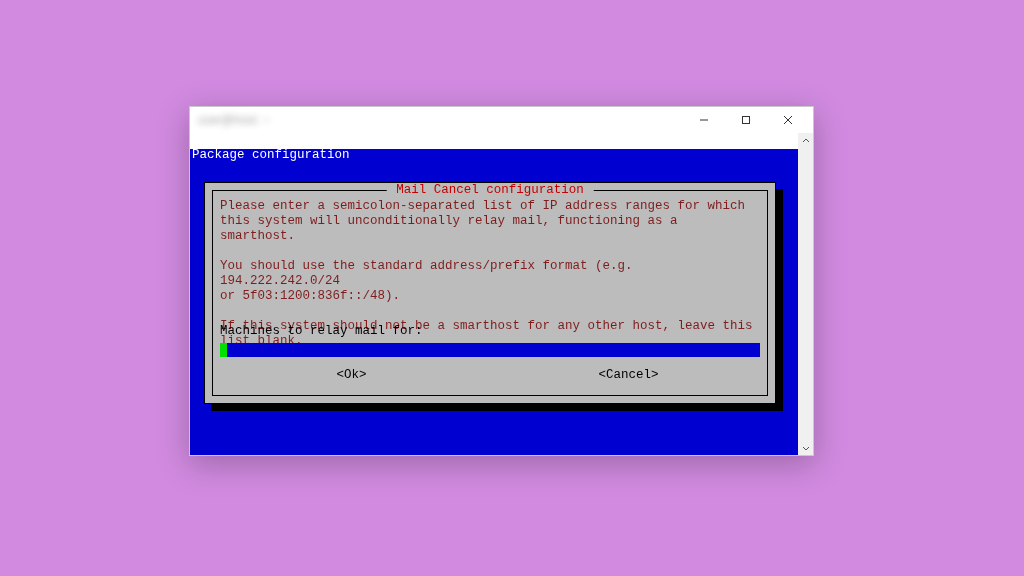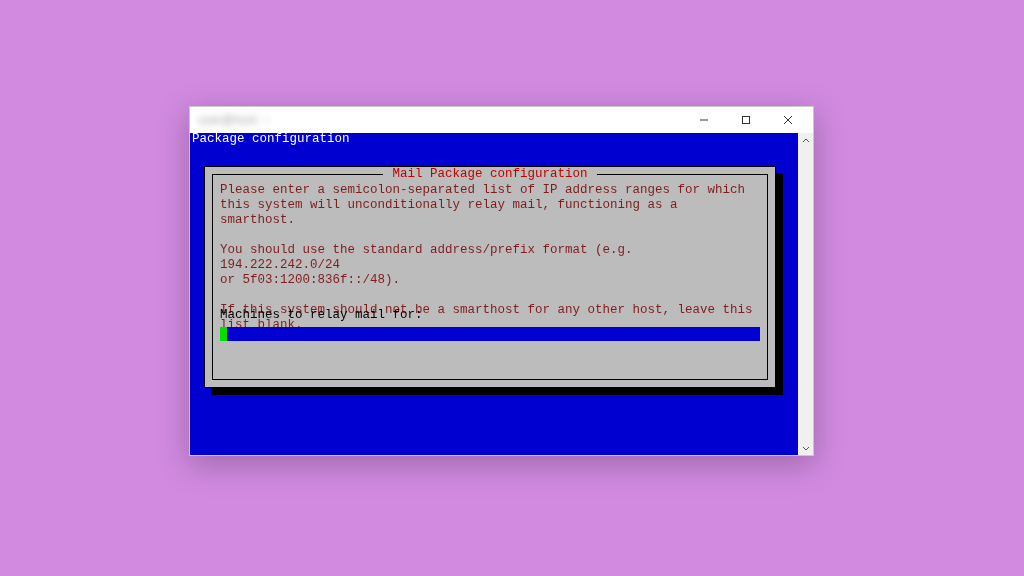--- a/index.html
+++ b/index.html
@@ -62,20 +62,21 @@
     flex: 1;
     display: flex;
     position: relative;
   }
   .terminal {
     flex: 1;
     background: #0000d0;
     position: relative;
     font-size: 13px;
     line-height: 1.0;
+    margin-top: 16px;
   }
   .scrollbar {
     width: 15px;
     background: #f0f0f0;
     position: relative;
   }
   .scroll-arrow {
     position: absolute;
     left: 0; right: 0;
     height: 15px;
@@ -210,37 +211,41 @@
 
     <div class="client">
       <div class="terminal">
 
         <div class="pkg-line">Package configuration</div>
 
         <div class="dlg-shadow"></div>
 
         <div class="dialog">
           <div class="dlg-inner">
-            <div class="dlg-title"> Mail Package configuration </div>
+            <div class="dlg-title"> Mail Cancel configuration </div>
 
             <div class="dlg-body">Please enter a semicolon-separated list of IP address ranges for which
 this system will unconditionally relay mail, functioning as a smarthost.
 
 You should use the standard address/prefix format (e.g. 194.222.242.0/24
 or 5f03:1200:836f::/48).
 
 If this system should not be a smarthost for any other host, leave this
 list blank.</div>
 
             <div class="prompt-line">Machines to relay mail for:</div>
 
             <div class="input-field">
               <div class="cursor"></div>
             </div>
 
+            <div class="btn-row">
+              <div class="btn-ok">&lt;Ok&gt;</div>
+              <div class="btn-cancel">&lt;Cancel&gt;</div>
+            </div>
           </div>
         </div>
 
       </div>
 
       <div class="scrollbar">
         <div class="scroll-arrow up">
           <svg width="8" height="8" viewBox="0 0 8 8">
               <polyline points="1,5 4,2 7,5" fill="none" stroke="#555" stroke-width="1"></polyline>
             </svg>

